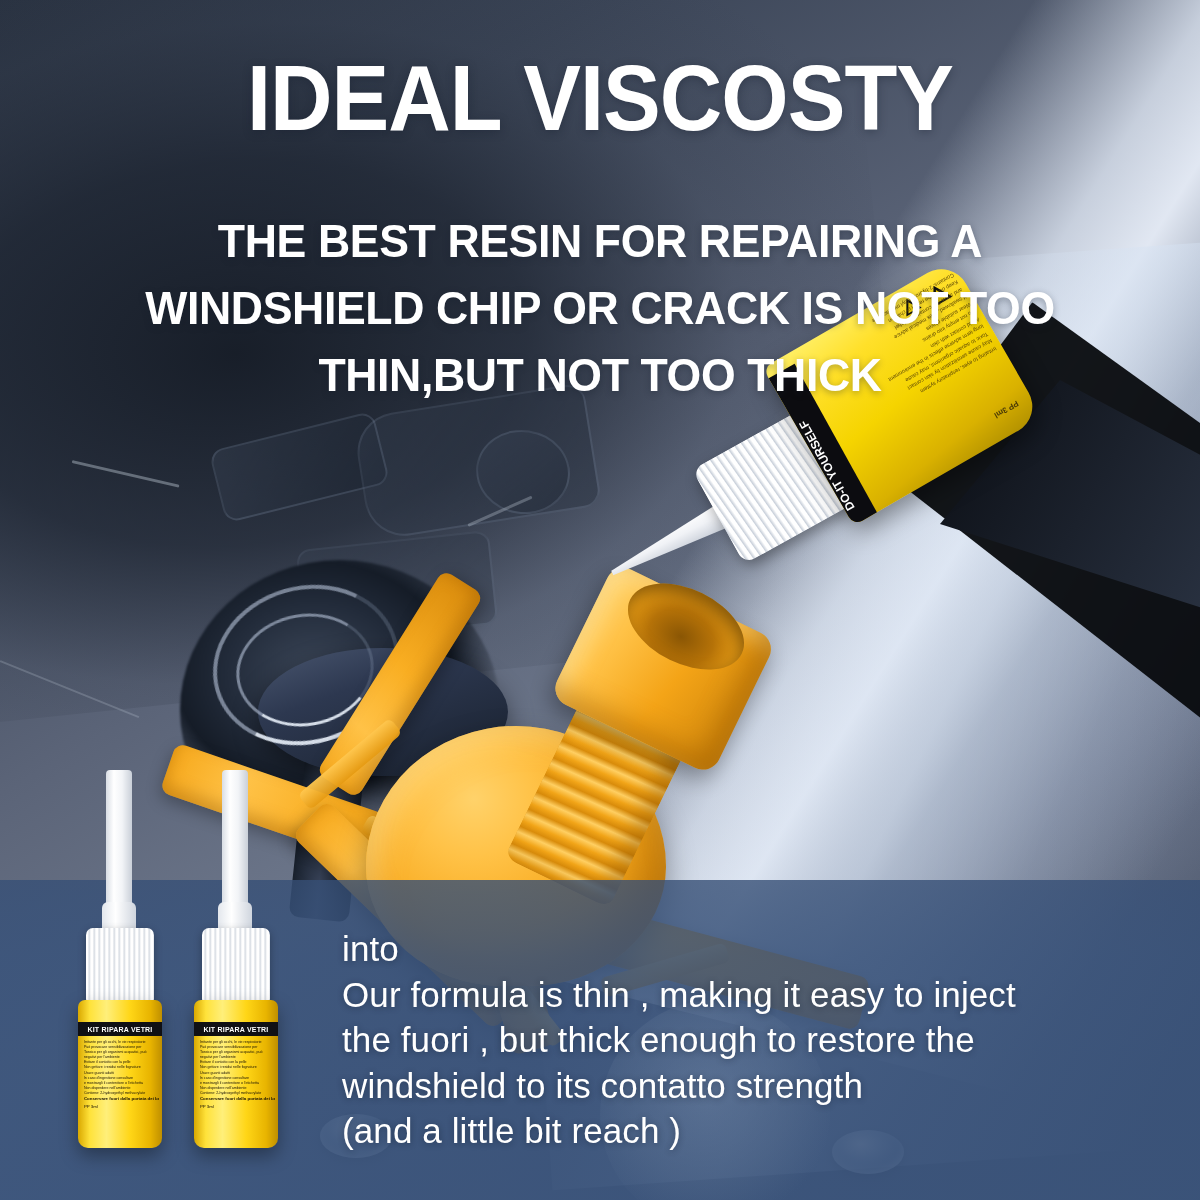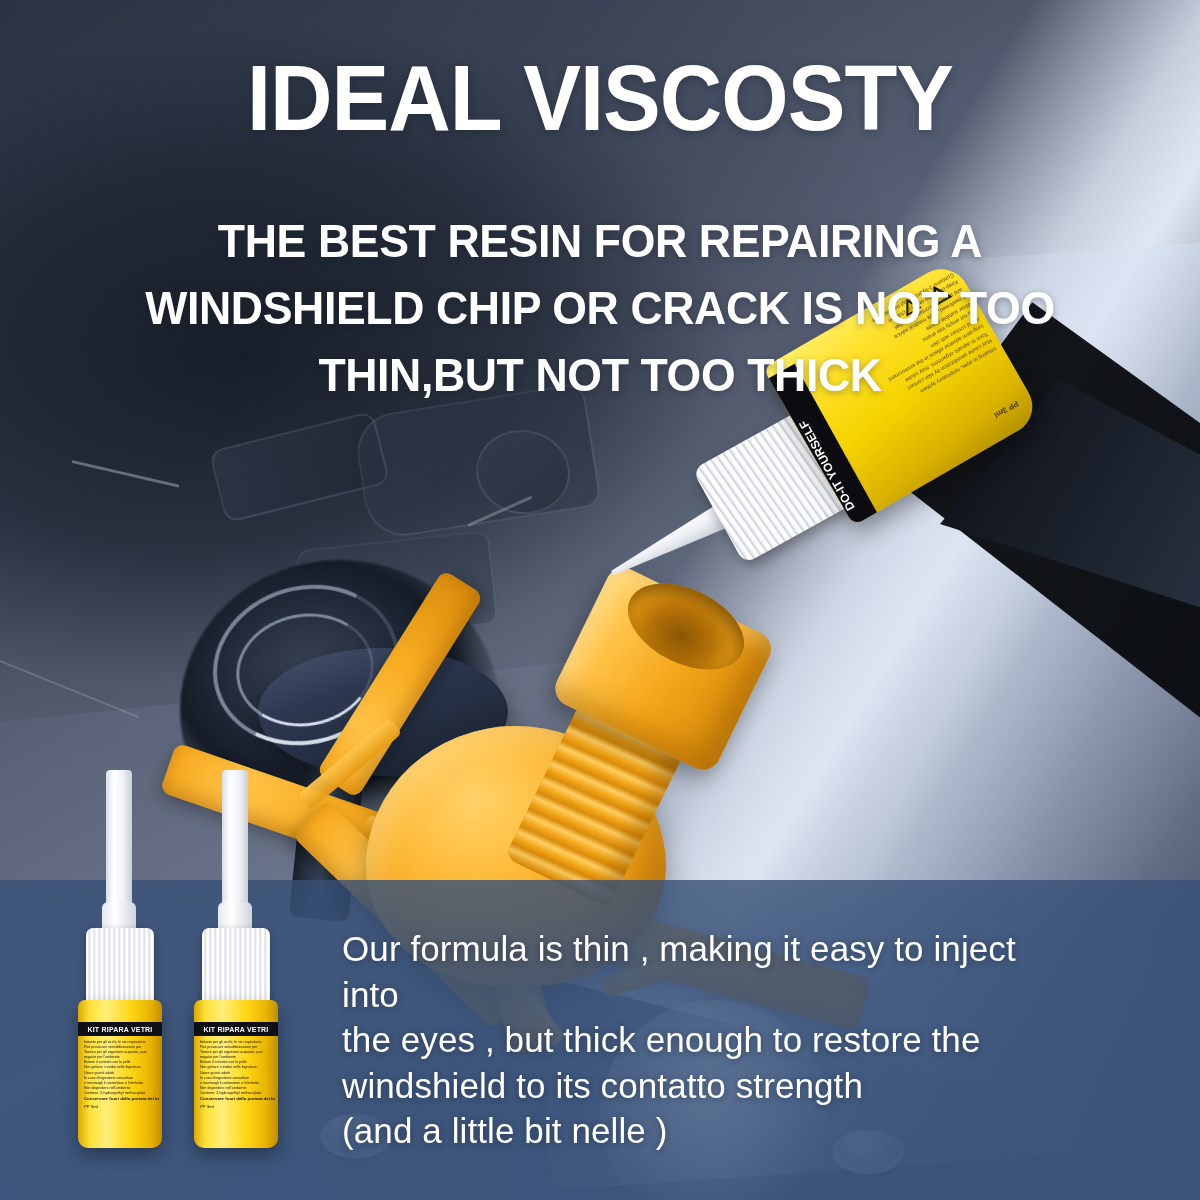--- a/index.html
+++ b/index.html
@@ -560,20 +560,20 @@
 
   <div class="headline">IDEAL VISCOSTY</div>
 
   <div class="subhead">
     <div>THE BEST RESIN FOR REPAIRING A</div>
     <div>WINDSHIELD CHIP OR CRACK IS NOT TOO</div>
     <div>THIN,BUT NOT TOO THICK</div>
   </div>
 
   <div class="body-copy">
+    <div>into</div>
     <div>Our formula is thin , making it easy to inject</div>
-    <div>into</div>
-    <div>the eyes , but thick enough to restore the</div>
+    <div>the fuori , but thick enough to restore the</div>
     <div>windshield to its contatto strength</div>
-    <div>(and a little bit nelle )</div>
+    <div>(and a little bit reach )</div>
   </div>
 
 </div>
 
 </body></html>

